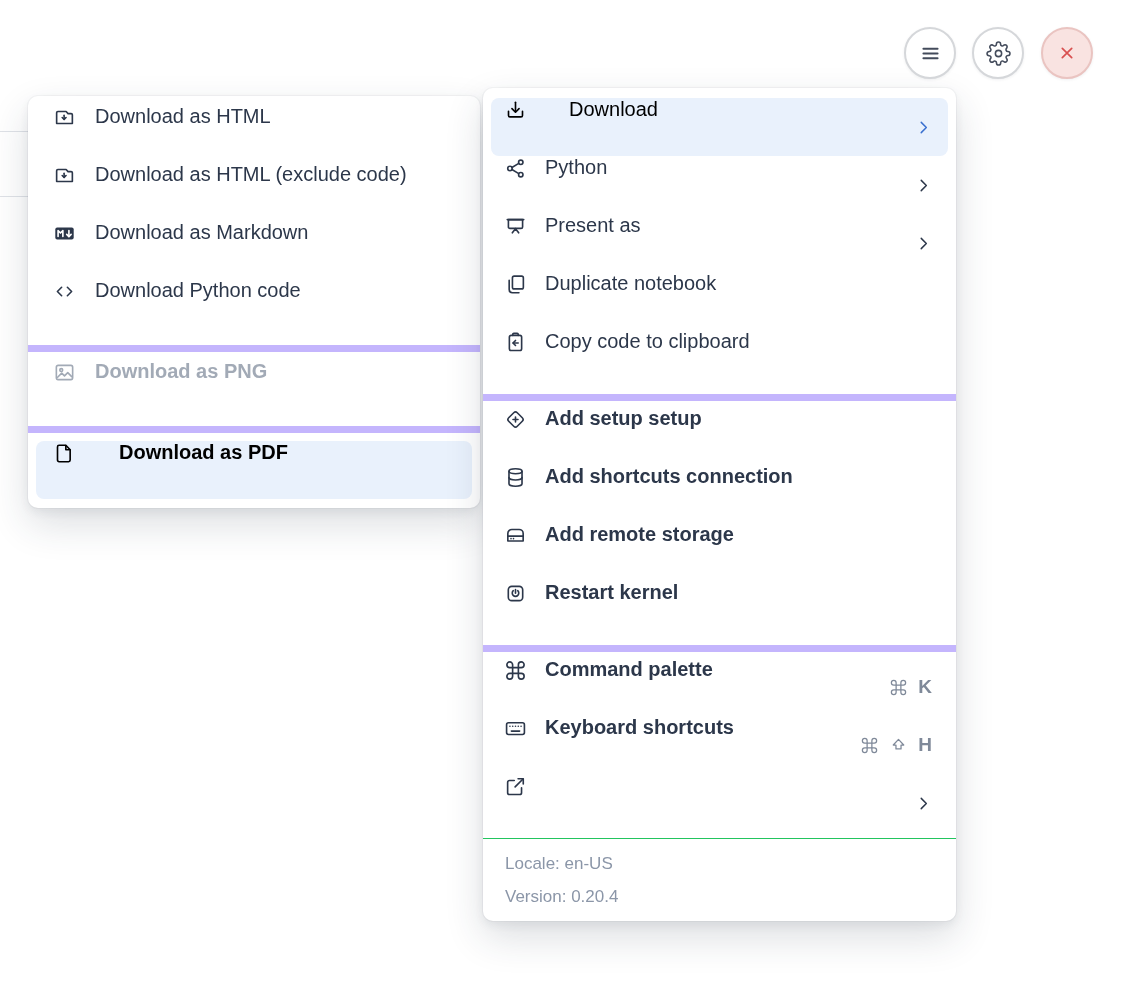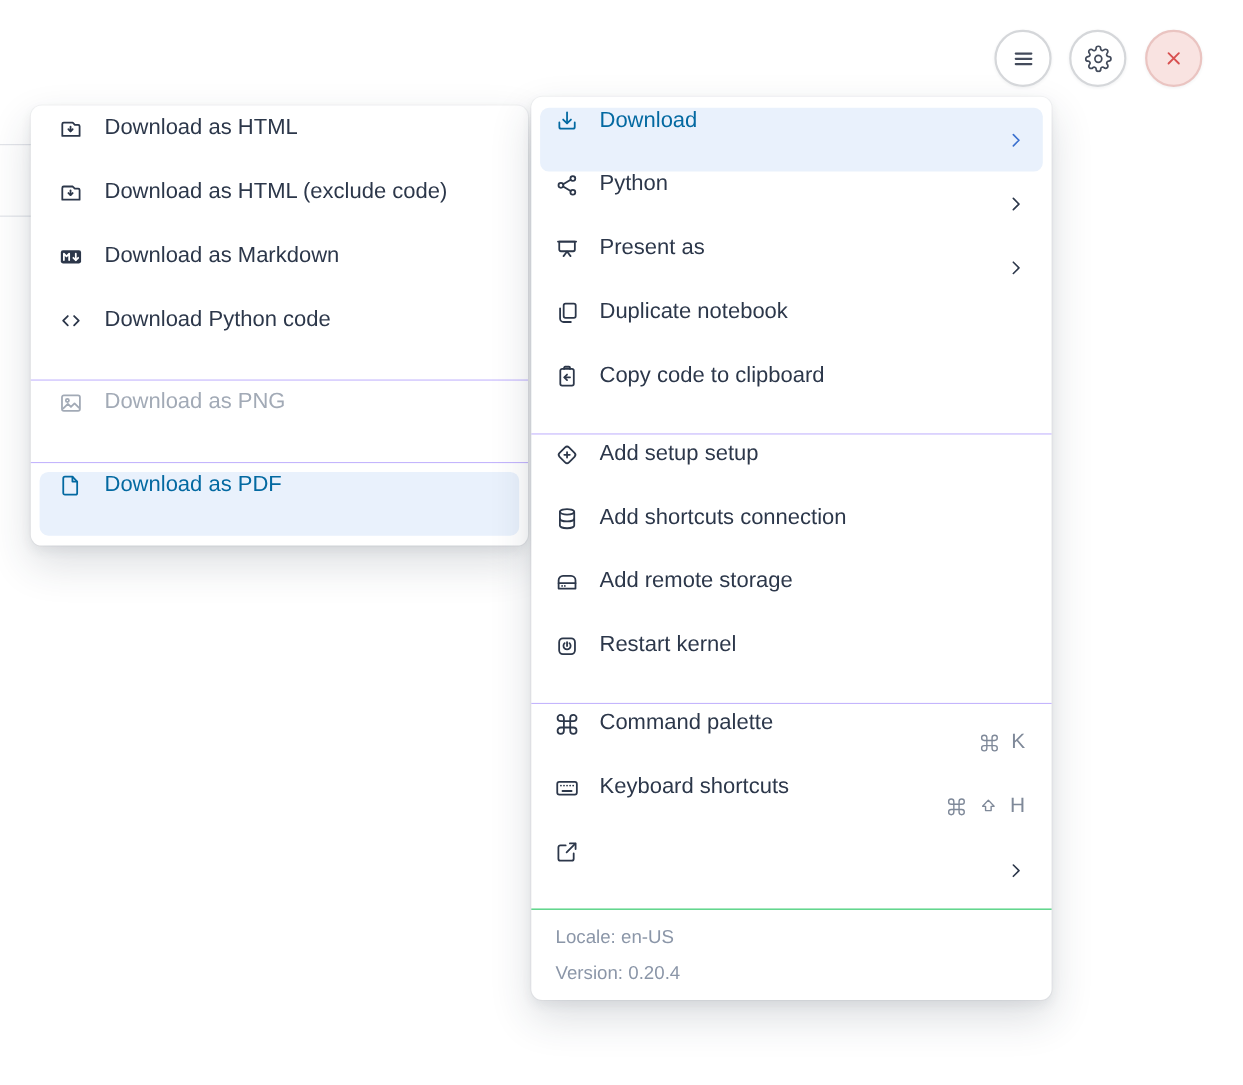--- a/index.html
+++ b/index.html
@@ -23,32 +23,32 @@
   
   .panel{
     position:absolute;background:#ffffff;border-radius:10px;
     box-shadow:0 0 0 1px rgba(40,50,70,0.04),0 4px 10px rgba(40,50,70,0.07),0 16px 38px rgba(40,50,70,0.16);
   }
   #main-panel{left:483px;top:88px;width:473px;z-index:2;padding-top:4px;}
   #submenu-panel{left:28px;top:96px;width:452px;z-index:1;padding:1px 0;}
 
   .section{padding:6px 0;}
   #submenu-panel .section{padding:8px 0;}
-  .section + .section{border-top:1px solid #c4b5fd;}
+  .section + .section{border-top:7px solid #c4b5fd;font-weight:bold;}
 
   .row{
     height:58px;display:flex;
     font-size:20px;color:#2c374a;cursor:pointer;white-space:nowrap;
   }
   #main-panel .row{padding:0 24px 0 20px;}
   #submenu-panel .row{padding:0 24px 0 24px;}
   .row .ic{width:24px;height:24px;flex:none;display:flex;align-items:center;justify-content:center;margin-right:18px;}
   #submenu-panel .row .ic{margin-right:19px;}
   .row .label{flex:1;overflow:hidden;text-overflow:ellipsis;}
-  .row.active{background:#e9f1fc;border-radius:8px;color:#0369a1;}
+  .row.active{background:#e9f1fc;border-radius:8px;color:#000000;gap:24px;}
   #main-panel .row.active{margin:0 8px;padding:0 16px 0 12px;}
   #submenu-panel .row.active{margin:0 8px;padding:0 16px 0 16px;}
   .row.disabled{color:#a2aab6;cursor:default;}
 
   .chev{margin-left:auto;display:flex;align-items:center;color:#2c374a;}
   .row.active .chev{color:#3a70cf;}
 
   .shortcut{margin-left:auto;display:flex;align-items:center;gap:10px;color:#7f8999;font-size:19px;}
   .shortcut .sk{display:flex;align-items:center;}
 

